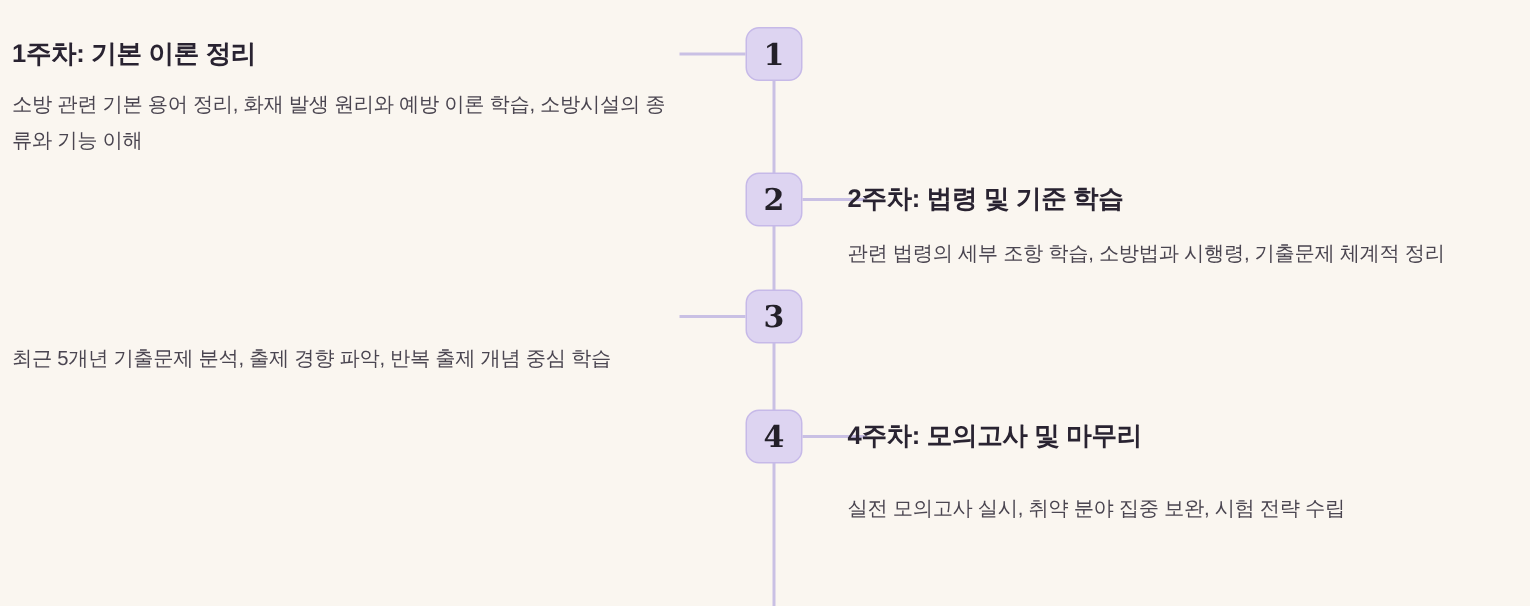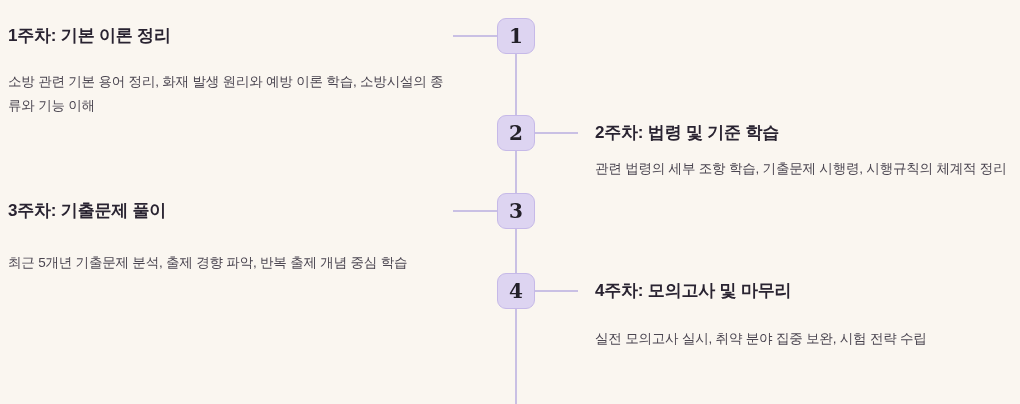--- a/index.html
+++ b/index.html
@@ -69,40 +69,40 @@
   .item {
     position: absolute;
     z-index: 2;
   }
   .item-left {
     right: 570px;
     width: 442px;
     text-align: left;
   }
   .item-right {
-    left: 595px;
+    left: 565px;
     width: 420px;
     text-align: left;
   }
   .item-title {
     font-size: 17px;
     font-weight: 700;
     color: #292331;
     line-height: 24px;
     letter-spacing: -0.2px;
   }
   .item-desc {
     font-size: 13.5px;
     font-weight: 400;
     color: #4a4550;
     line-height: 24px;
     letter-spacing: -0.2px;
   }
   .i0 { top: 24px; }
-  .i0 .item-desc { margin-top: 22px; }
+  .i0 .item-desc { margin-top: 10px; }
   .i1 { top: 121px; }
   .i1 .item-desc { margin-top: 12px; }
   .i2 { top: 199px; }
   .i2 .item-desc { margin-top: 28px; }
   .i3 { top: 279px; }
   .i3 .item-desc { margin-top: 24px; }
 </style>
 </head>
 <body>
 
@@ -128,25 +128,24 @@
     <span>4</span>
   </div>
 
   <div class="item item-left i0">
     <div class="item-title">1주차: 기본 이론 정리</div>
     <div class="item-desc">소방 관련 기본 용어 정리, 화재 발생 원리와 예방 이론 학습, 소방시설의 종류와 기능 이해</div>
   </div>
 
   <div class="item item-right i1">
     <div class="item-title">2주차: 법령 및 기준 학습</div>
-    <div class="item-desc">관련 법령의 세부 조항 학습, 기출문제 시행령, 시행규칙의 체계적 정리</div>
+    <div class="item-desc">관련 법령의 세부 조항 학습, 소방법과 시행령, 기출문제 체계적 정리</div>
   </div>
 
   <div class="item item-left i2">
-    <div class="item-title">3주차: 기출문제 풀이</div>
     <div class="item-desc">최근 5개년 기출문제 분석, 출제 경향 파악, 반복 출제 개념 중심 학습</div>
   </div>
 
   <div class="item item-right i3">
     <div class="item-title">4주차: 모의고사 및 마무리</div>
     <div class="item-desc">실전 모의고사 실시, 취약 분야 집중 보완, 시험 전략 수립</div>
   </div>
 
 </div>
 

